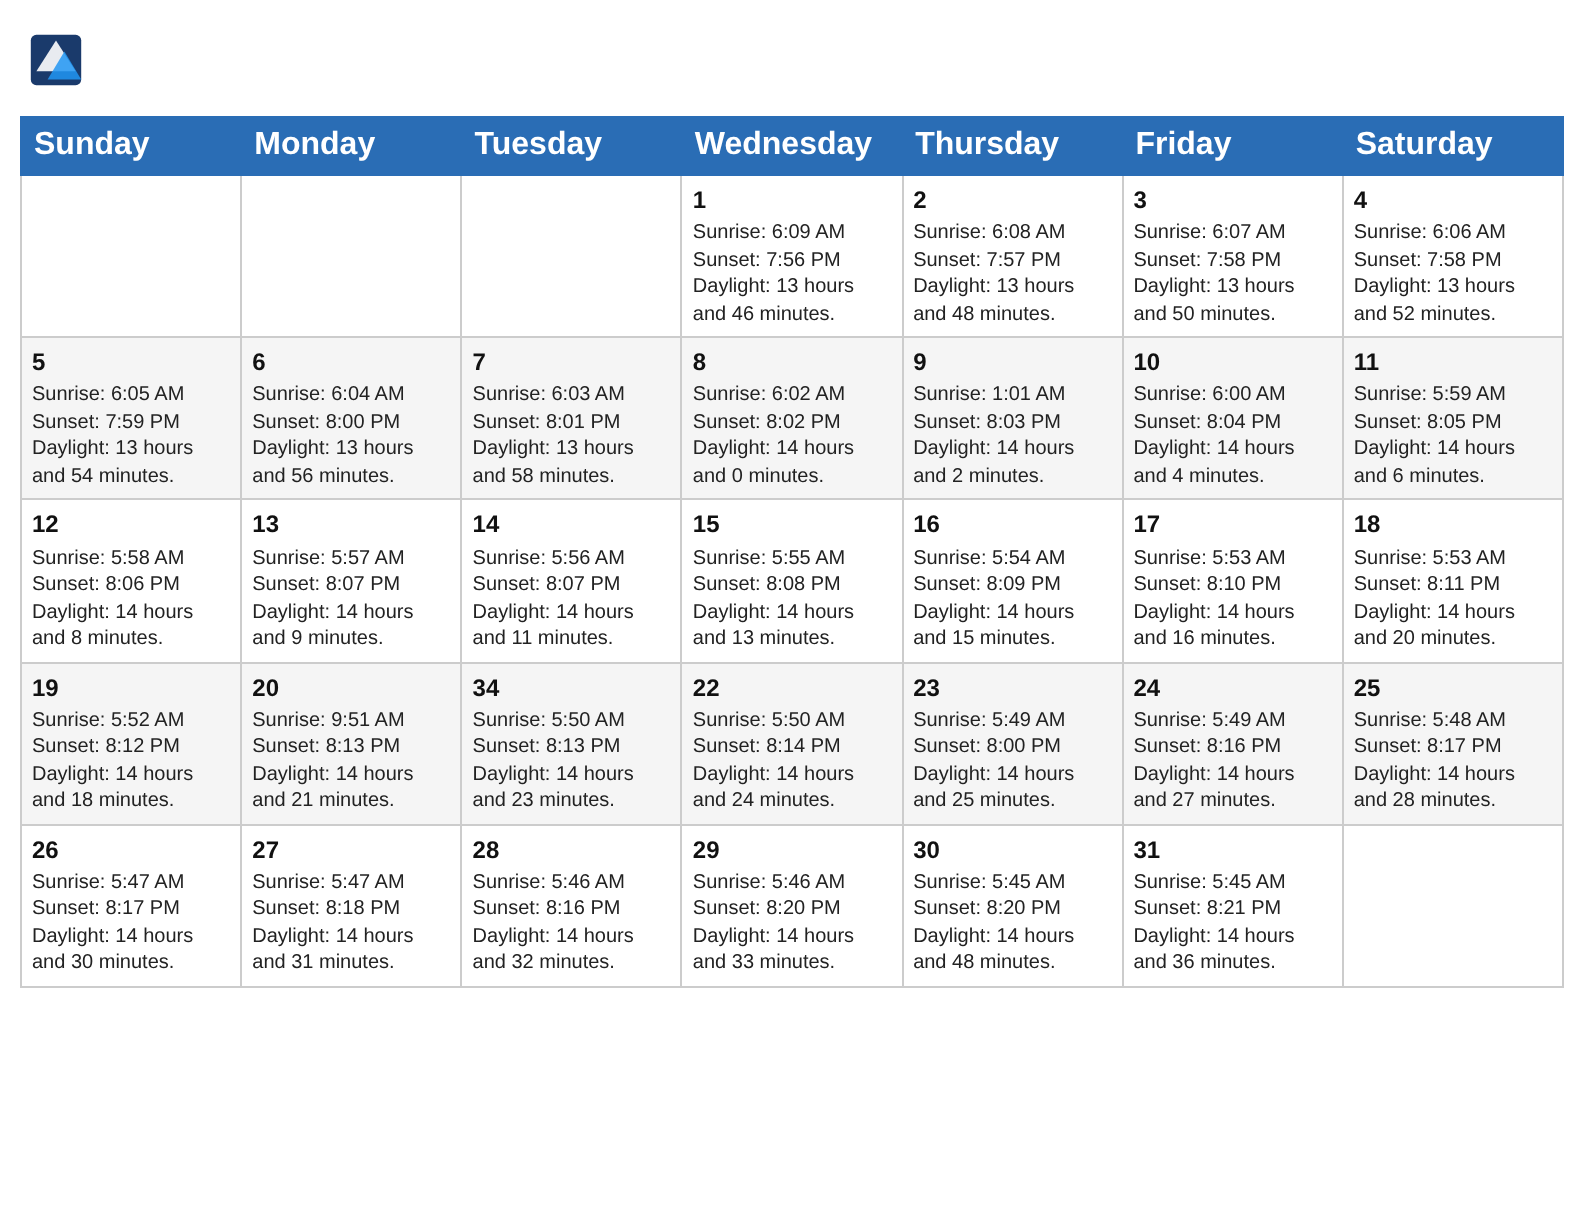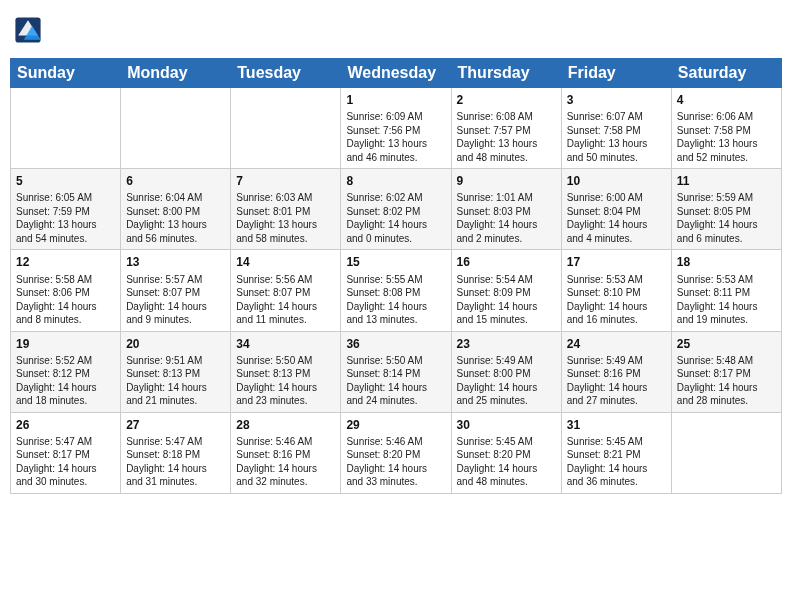--- a/index.html
+++ b/index.html
@@ -262,21 +262,21 @@
             <div>Sunrise: 5:53 AM</div>
             <div>Sunset: 8:10 PM</div>
             <div>Daylight: 14 hours and 16 minutes.</div>
           </div>
         </td>
         <td>
           <div class="cell-content">
             <div class="day-number">18</div>
             <div>Sunrise: 5:53 AM</div>
             <div>Sunset: 8:11 PM</div>
-            <div>Daylight: 14 hours and 19 minutes.</div>
+            <div>Daylight: 14 hours and 20 minutes.</div>
           </div>
         </td>
       </tr>
       <tr>
         <td>
           <div class="cell-content">
             <div class="day-number">19</div>
             <div>Sunrise: 5:52 AM</div>
             <div>Sunset: 8:12 PM</div>
             <div>Daylight: 14 hours and 18 minutes.</div>
@@ -293,21 +293,21 @@
         <td>
           <div class="cell-content">
             <div class="day-number">34</div>
             <div>Sunrise: 5:50 AM</div>
             <div>Sunset: 8:13 PM</div>
             <div>Daylight: 14 hours and 23 minutes.</div>
           </div>
         </td>
         <td>
           <div class="cell-content">
-            <div class="day-number">36</div>
+            <div class="day-number">22</div>
             <div>Sunrise: 5:50 AM</div>
             <div>Sunset: 8:14 PM</div>
             <div>Daylight: 14 hours and 24 minutes.</div>
           </div>
         </td>
         <td>
           <div class="cell-content">
             <div class="day-number">23</div>
             <div>Sunrise: 5:49 AM</div>
             <div>Sunset: 8:00 PM</div>

